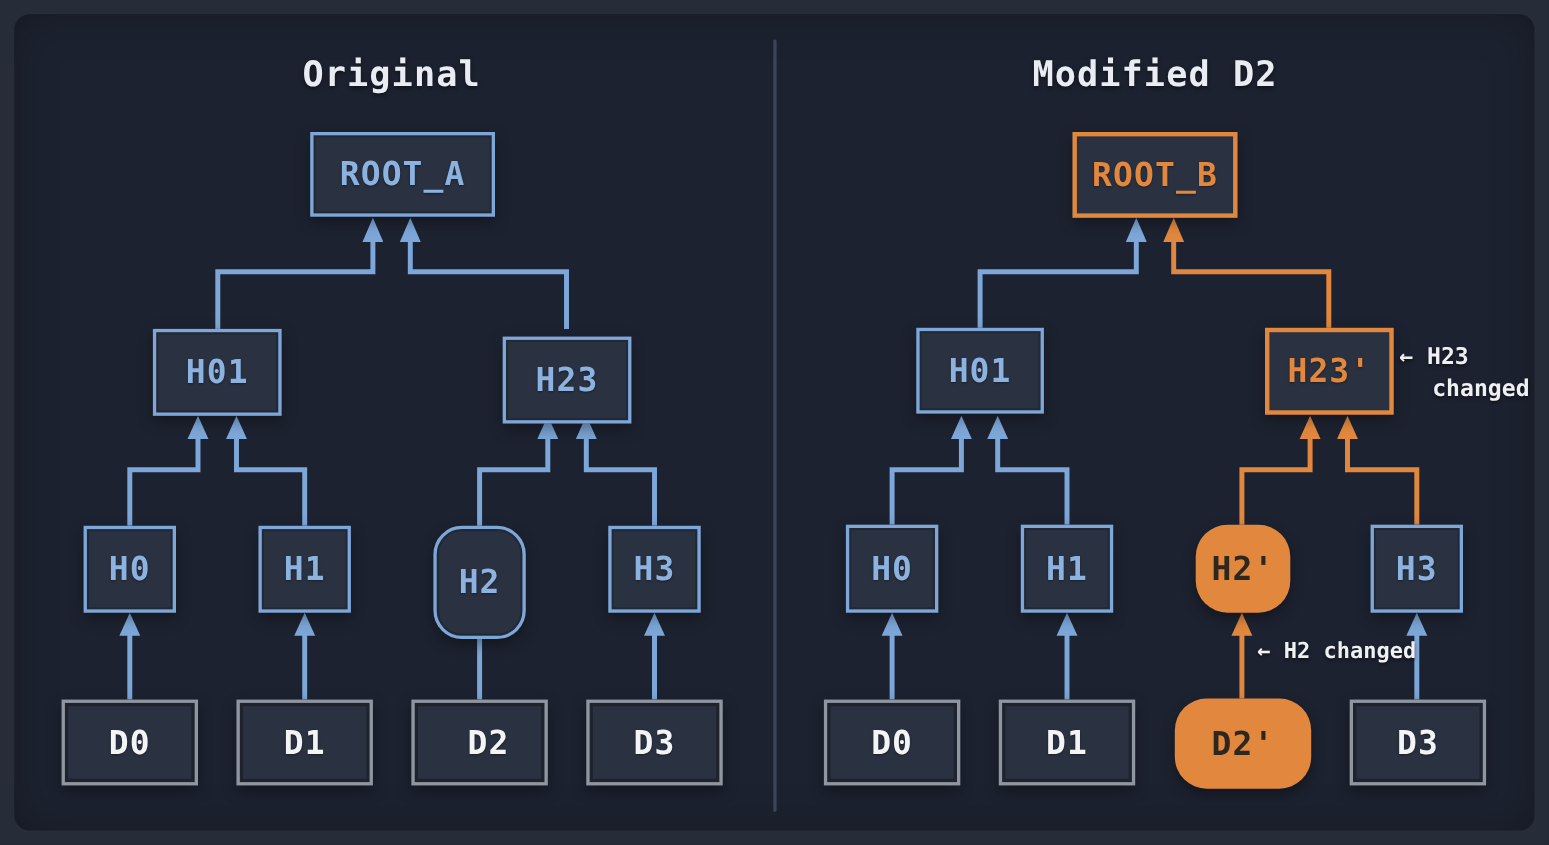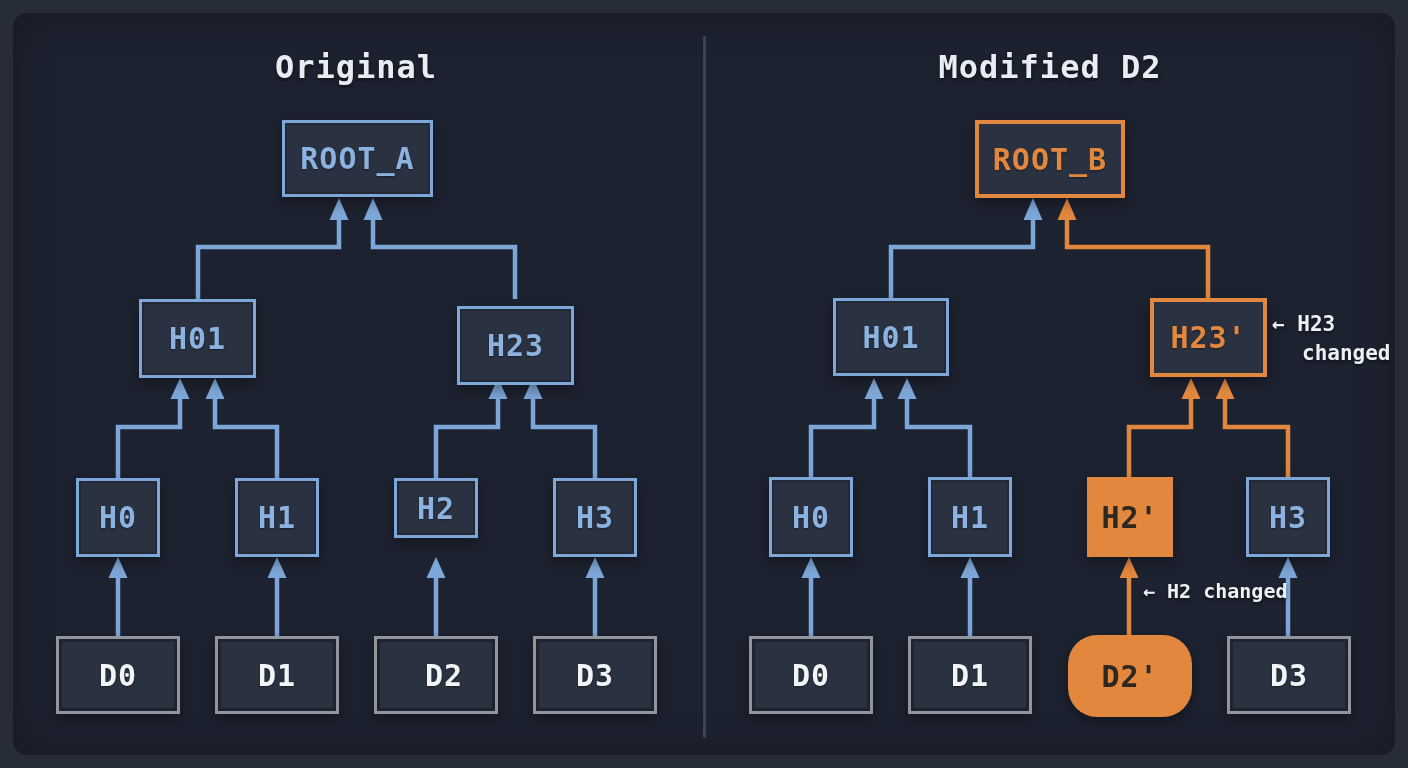--- a/index.html
+++ b/index.html
@@ -172,38 +172,38 @@
     <g>
       <polyline class="e eo" points="1288,477 1288,427 1225,427 1225,399"></polyline>
       <polygon class="ho" points="1225,378 1215.5,399 1234.5,399"></polygon>
     </g>
     <g>
       <polyline class="e eo" points="1208,299 1208,247 1067,247 1067,220"></polyline>
       <polygon class="ho" points="1067,198 1057.5,220 1076.5,220"></polygon>
     </g>
   </svg>
 
-  <div class="node blue-box" style="left:282px;top:120px;width:151px;height:77px;">ROOT_A</div>
+  <div class="node blue-box" style="left:282px;top:120px;width:168px;height:77px;">ROOT_A</div>
   <div class="node blue-box" style="left:139px;top:299px;width:117px;height:79px;">H01</div>
   <div class="node blue-box" style="left:457px;top:287px;width:117px;height:79px;margin-top:19px;">H23</div>
   <div class="node blue-box" style="left:76px;top:478px;width:84px;height:79px;">H0</div>
   <div class="node blue-box" style="left:235px;top:478px;width:84px;height:79px;">H1</div>
-  <div class="node blue-box" style="left:394px;top:478px;width:84px;height:60px;">H2</div>
+  <div class="node blue-box" style="left:394px;top:478px;width:84px;height:103px;border-radius:26px;">H2</div>
   <div class="node blue-box" style="left:553px;top:478px;width:84px;height:79px;">H3</div>
   <div class="node gray-box" style="left:56px;top:636px;width:124px;height:78px;">D0</div>
   <div class="node gray-box" style="left:215px;top:636px;width:124px;height:78px;">D1</div>
   <div class="node gray-box" style="left:374px;top:636px;width:124px;height:78px;padding-left:16px;">D2</div>
   <div class="node gray-box" style="left:533px;top:636px;width:124px;height:78px;">D3</div>
 
   <div class="node orange-box" style="left:975px;top:120px;width:150px;height:78px;">ROOT_B</div>
   <div class="node blue-box" style="left:833px;top:298px;width:116px;height:78px;">H01</div>
   <div class="node orange-box" style="left:1150px;top:298px;width:117px;height:79px;">H23'</div>
   <div class="node blue-box" style="left:769px;top:477px;width:84px;height:80px;">H0</div>
   <div class="node blue-box" style="left:928px;top:477px;width:84px;height:80px;">H1</div>
-  <div class="node orange-solid" style="left:1087px;top:477px;width:86px;height:80px;">H2'</div>
+  <div class="node orange-solid" style="left:1087px;top:477px;width:86px;height:80px;border-radius:29px;">H2'</div>
   <div class="node blue-box" style="left:1246px;top:477px;width:84px;height:80px;">H3</div>
   <div class="node gray-box" style="left:749px;top:636px;width:124px;height:78px;">D0</div>
   <div class="node gray-box" style="left:908px;top:636px;width:124px;height:78px;">D1</div>
   <div class="node orange-solid" style="left:1068px;top:635px;width:124px;height:82px;border-radius:29px;">D2'</div>
   <div class="node gray-box" style="left:1227px;top:636px;width:124px;height:78px;">D3</div>
 
   <div class="ann" style="left:1272px;top:310px;">
     <div class="ann-line">← H23</div>
     <div class="ann-line indent">changed</div>
   </div>

